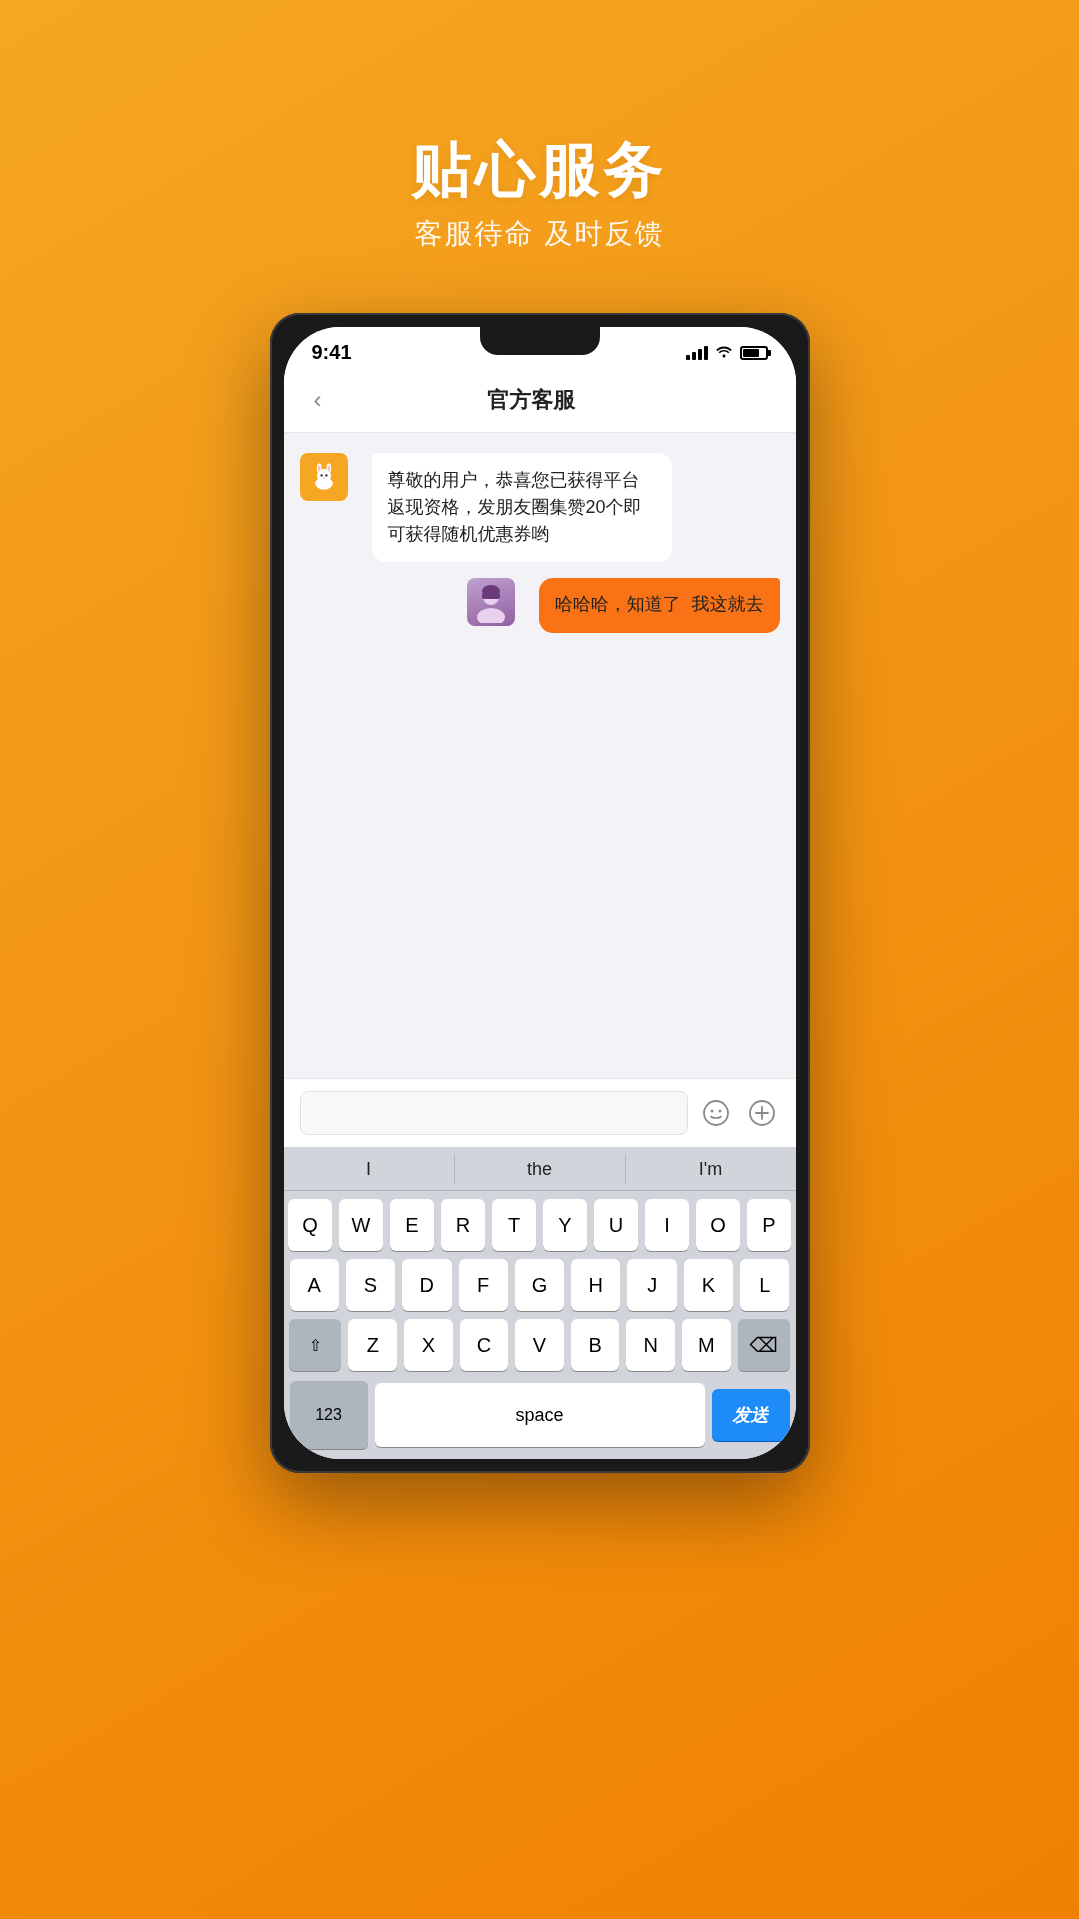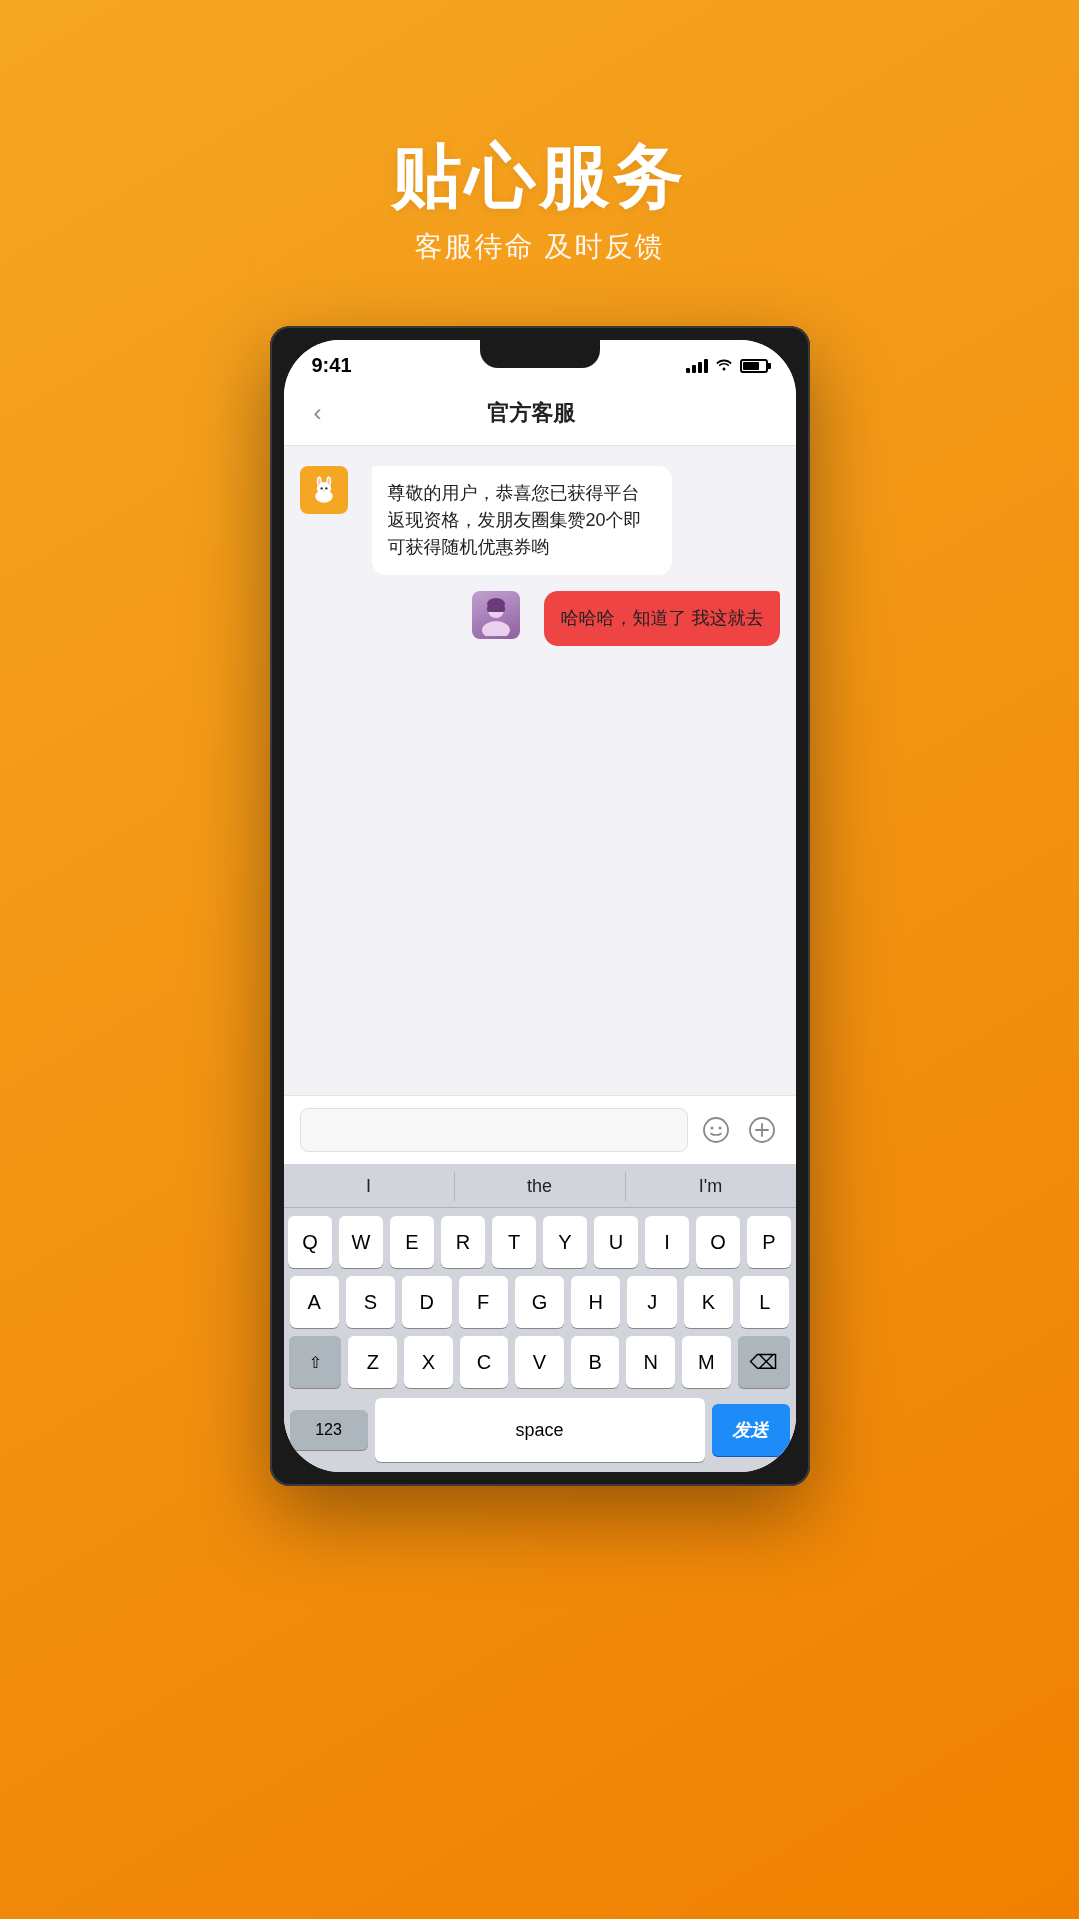--- a/index.html
+++ b/index.html
@@ -12,21 +12,21 @@
       position: relative;
     }
 
     
     .header-area {
       text-align: center;
       padding-top: 130px;
       padding-bottom: 60px;
     }
     .main-title {
-      font-size: 70px;
+      font-size: 60px;
       font-weight: 700;
       color: #fff;
       letter-spacing: 4px;
       text-shadow: 0 2px 8px rgba(0,0,0,0.08);
     }
     .sub-title {
       font-size: 28px;
       color: rgba(255,255,255,0.92);
       margin-top: 4px;
       font-weight: 400;
@@ -36,21 +36,21 @@
     
     .phone-wrapper {
       display: flex;
       justify-content: center;
       align-items: flex-start;
     }
     .phone-frame {
       width: 540px;
       height: 1160px;
       background: #1a1a1a;
-      border-radius: 20px;
+      border-radius: 30px;
       padding: 14px;
       box-shadow: 0 30px 80px rgba(0,0,0,0.38), inset 0 0 0 2px #3a3a3a;
       position: relative;
     }
     .phone-inner {
       width: 100%;
       height: 100%;
       background: #f2f2f7;
       border-radius: 56px;
       overflow: hidden;
@@ -194,22 +194,23 @@
       border-radius: 14px;
       font-size: 18px;
       line-height: 1.5;
       color: #222;
     }
     .bubble-left {
       background: #fff;
       border-top-left-radius: 4px;
     }
     .bubble-right {
-      background: #ef4444;
+      background: #f97316;
       border-top-right-radius: 4px;
+      font-family: Liberation Mono, monospace;
     }
 
     
     .input-area {
       background: #fff;
       padding: 12px 16px;
       display: flex;
       align-items: center;
       gap: 10px;
       border-top: 1px solid #e5e5e5;
@@ -302,21 +303,21 @@
     }
     .keyboard-bottom {
       display: flex;
       gap: 7px;
       padding: 6px 6px 10px;
       align-items: center;
     }
     .key-123 {
       background: #adb5bd;
       border-radius: 6px;
-      height: 40px;
+      height: 68px;
       width: 78px;
       display: flex;
       align-items: center;
       justify-content: center;
       font-size: 16px;
       color: #000;
       cursor: pointer;
       box-shadow: 0 1px 0 #888;
       flex-shrink: 0;
     }

